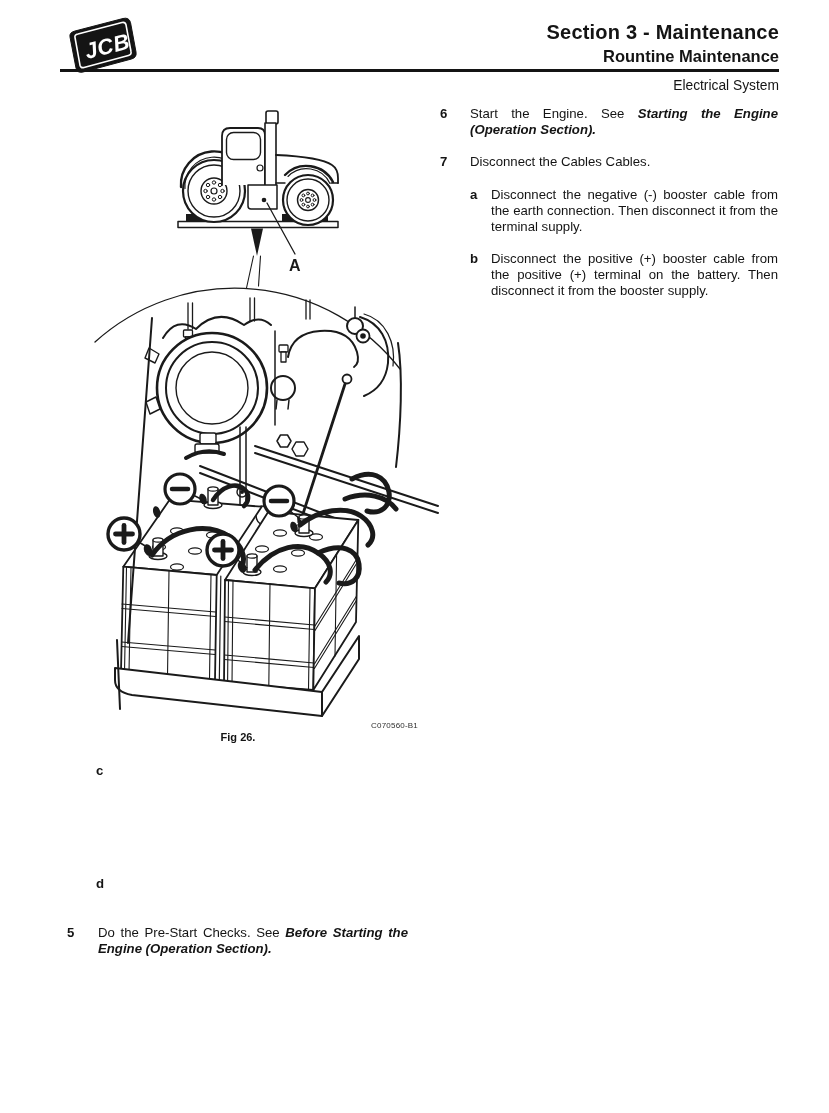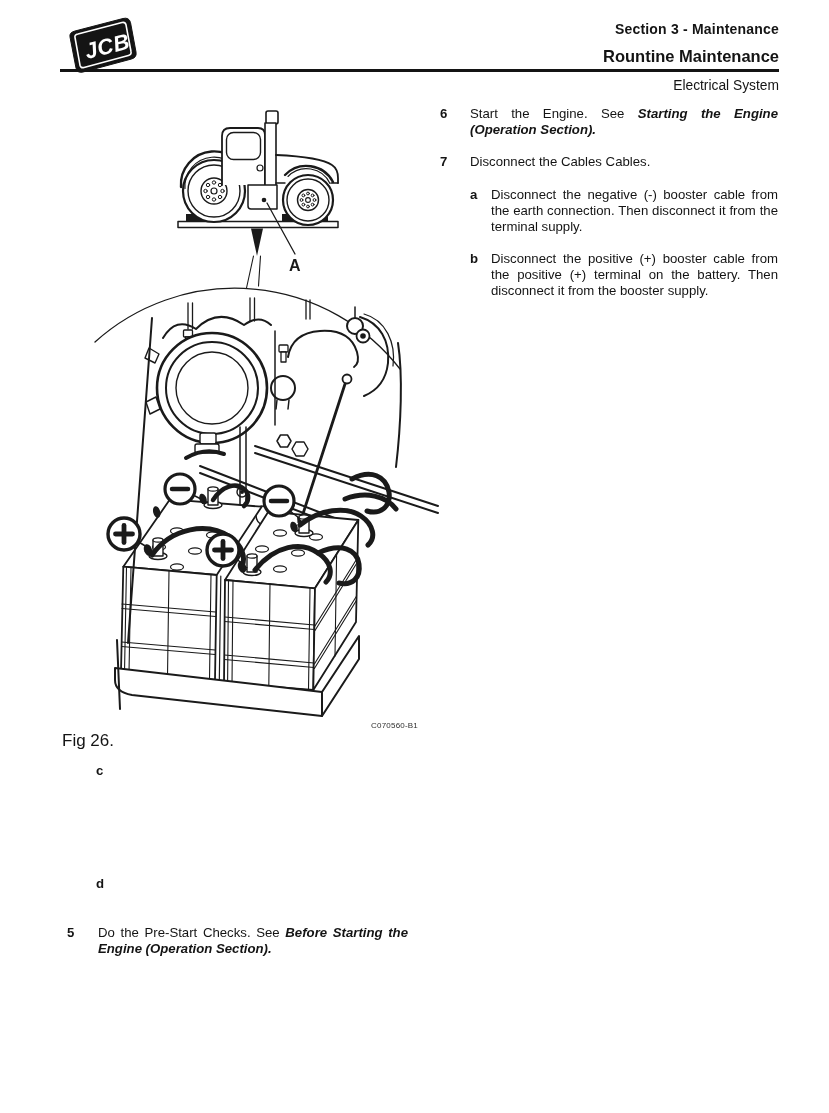--- a/index.html
+++ b/index.html
@@ -3,21 +3,21 @@
 <meta charset="utf-8">
 <style>
   html,body{margin:0;padding:0;}
   body{
     width:829px;height:1113px;background:#ffffff;position:relative;overflow:hidden;
     font-family:"Liberation Sans", sans-serif;color:#141414;
     -webkit-font-smoothing:antialiased;
   }
   .abs{position:absolute;}
   
-  .hdr-title{right:50px;top:21px;font-size:14px;font-weight:bold;text-align:right;letter-spacing:.2px;}
+  .hdr-title{right:50px;top:21px;font-size:20px;font-weight:bold;text-align:right;letter-spacing:.2px;}
   .hdr-sub{right:50px;top:47px;font-size:16.5px;font-weight:bold;}
   .hdr-rule{left:60px;width:719px;top:69px;height:3px;background:#141414;}
   .hdr-topic{right:50px;top:78px;font-size:13.8px;text-align:right;}
   
   .item{display:flex;font-size:13.2px;line-height:16.2px;}
   .item .lbl{font-weight:bold;flex:none;}
   .item .txt{flex:1;text-align:justify;text-align-last:left;}
   .ref{font-weight:bold;font-style:italic;}
   #item-c{left:67px;top:763px;width:341px;}
   #item-d{left:67px;top:876px;width:341px;}
@@ -25,21 +25,21 @@
   #item-c .lbl,#item-d .lbl{margin-left:29px;width:23px;}
   #item-5 .lbl{width:31px;}
   #item-6{left:440px;top:106px;width:338px;}
   #item-7{left:440px;top:154px;width:338px;}
   #item-6 .lbl,#item-7 .lbl{width:30px;}
   #item-a{left:470px;top:187px;width:308px;}
   #item-b{left:470px;top:251px;width:308px;}
   #item-a .lbl,#item-b .lbl{width:21px;}
   
   #figure-svg{left:60px;top:95px;}
-  .fig-caption{left:62px;top:731px;width:352px;font-size:17px;font-weight:normal;}
+  .fig-caption{left:62px;top:731px;width:352px;text-align:center;font-size:11px;font-weight:bold;}
   .fig-refcode{left:268px;top:721px;width:150px;text-align:right;font-size:8px;color:#30302f;letter-spacing:.2px;}
   #logo{left:60px;top:14px;}
 </style>
 </head>
 <body>
 
 <svg id="logo" class="abs" width="84" height="64" viewBox="0 0 84 64">
   <path d="M15,17 L63,4.5 Q69,3 70.5,8.5 L76,38 Q77,43.5 71.5,45 L23,58 Q17.5,59.5 16,54 L10,23 Q9,18.5 15,17 Z" fill="#141414" stroke="#141414" stroke-width="1"></path>
   <path d="M18,20 L62,8.5 Q65.2,7.7 66,10.8 L71,37.5 Q71.7,40.6 68.4,41.5 L24,53.5 Q20.8,54.3 20,51.2 L15,23.5 Q14.3,20.7 18,20 Z" fill="none" stroke="#ffffff" stroke-width="1.6"></path>
   <text x="24" y="41" transform="rotate(-14 42 31)" font-size="22" font-weight="bold" font-style="italic" fill="#ffffff" letter-spacing="0.5">JCB</text>

